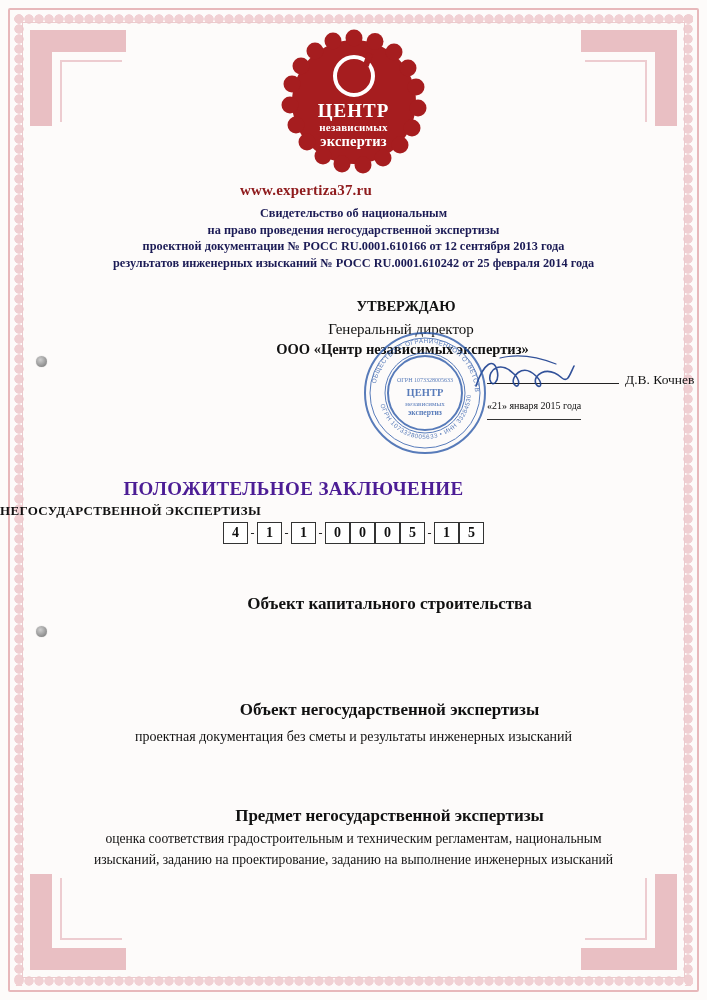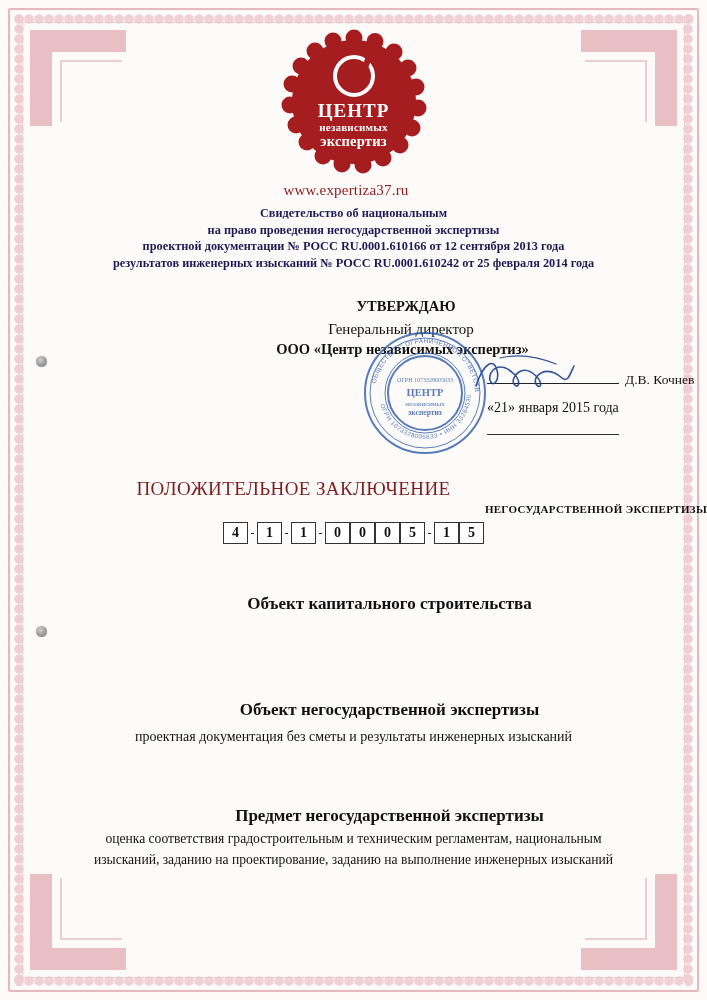--- a/index.html
+++ b/index.html
@@ -163,24 +163,23 @@
     letter-spacing: .2px;
   }
 
   
   .site {
     position: absolute;
     top: 182px;
     width: 612px;
     text-align: center;
     color: #8f1b1d;
-    font-weight: normal;
+    font-weight: bold;
     font-size: 15px;
     letter-spacing: .2px;
-    padding-left: 40px;
   }
   .cert-block {
     position: absolute;
     top: 205px;
     width: 707px;
     text-align: center;
     color: #1b1b55;
     font-weight: bold;
     font-size: 12.3px;
     line-height: 16.5px;
@@ -221,54 +220,54 @@
     position: absolute;
     top: 372px;
     left: 625px;
     font-size: 13.5px;
     color: #111;
   }
   .sign-date {
     position: absolute;
     top: 400px;
     left: 487px;
-    font-size: 14px;
+    font-size: 10px;
     color: #111;
     border-bottom: 1px solid #333;
-    padding-bottom: 18px;
+    padding-bottom: 8px;
   }
 
   
   .stamp {
     position: absolute;
     left: 362px;
     top: 330px;
     width: 126px;
     height: 126px;
     opacity: .78;
   }
 
   
   .main-title {
     position: absolute;
     top: 478px;
     width: 587px;
     text-align: center;
-    font-weight: normal;
+    font-weight: bold;
     font-size: 19px;
     letter-spacing: .4px;
-    color: #7f1d1d;
+    color: #4c1d95;
   }
   .main-subtitle {
     position: absolute;
     top: 503px;
     width: 707px;
-    text-align: right;
-    font-weight: bold;
-    font-size: 11px;
+    text-align: left;
+    font-weight: bold;
+    font-size: 13px;
     letter-spacing: .3px;
     color: #111;
   }
   .code-row {
     position: absolute;
     top: 522px;
     width: 707px;
     display: flex;
     justify-content: center;
     align-items: center;

